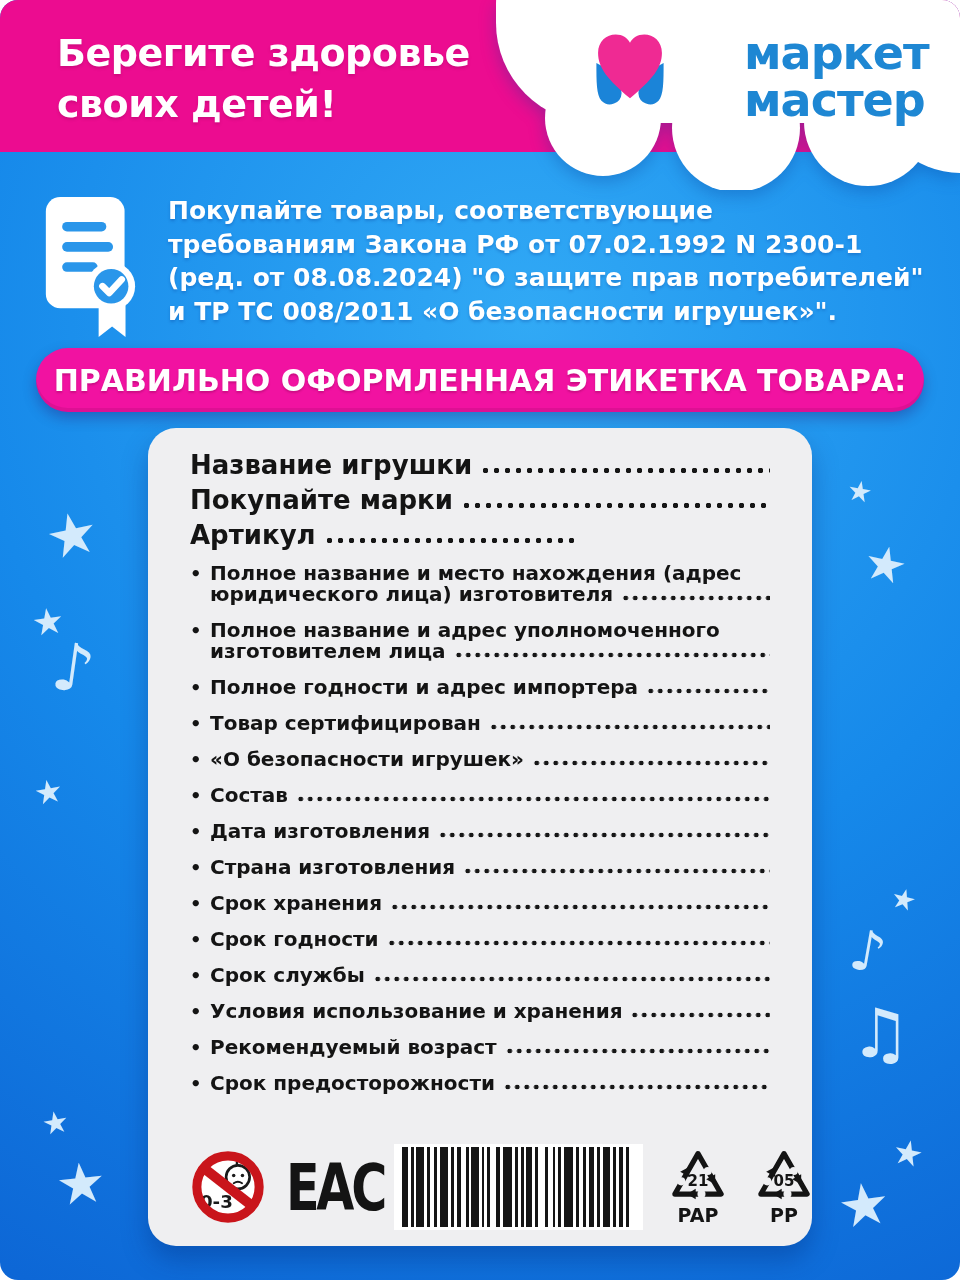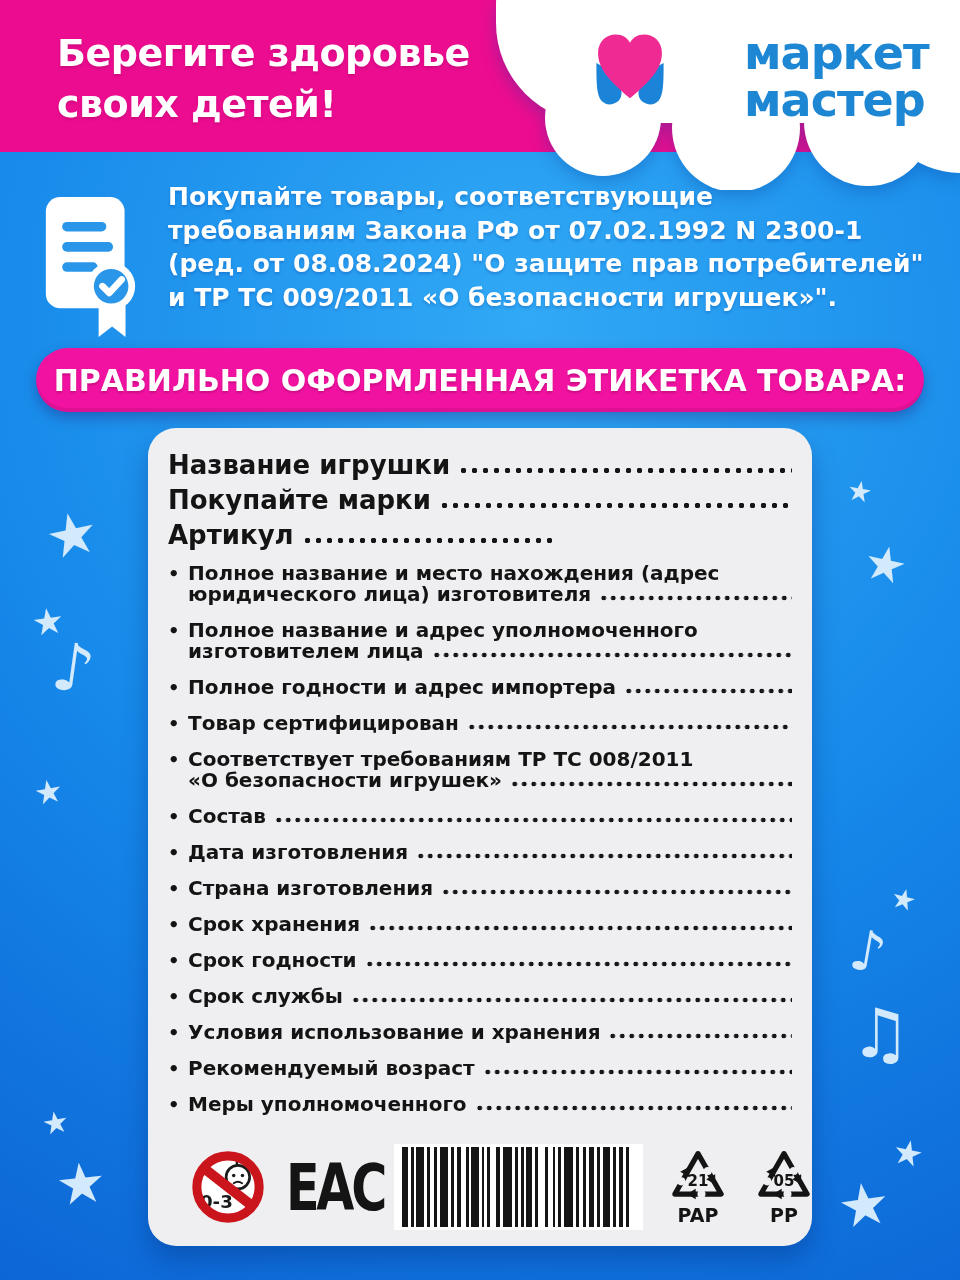--- a/index.html
+++ b/index.html
@@ -1,39 +1,39 @@
 <!DOCTYPE html>
 <html><head>
 <meta charset="utf-8">
 <style>
   html,body{margin:0;padding:0;}
   .page{position:relative;width:960px;height:1280px;overflow:hidden;
     font-family:"DejaVu Sans","Liberation Sans",sans-serif;
-    background:radial-gradient(130% 100% at 55% 25%, #31a9f5 0%, #1689ea 45%, #0d67d6 85%, #0a57c4 100%);}
+    background:radial-gradient(130% 100% at 55% 25%, #31a9f5 0%, #1689ea 45%, #0d67d6 85%, #0a57c4 100%);border-radius:18px;}
   
   .hero{position:absolute;left:0;top:0;width:960px;height:152px;background:#ec0c90;}
   .hero-title{position:absolute;left:57px;top:28px;color:#ffffff;font-size:38px;font-weight:800;
     line-height:51px;letter-spacing:-0.5px;text-shadow:0 2px 3px rgba(120,0,70,.25);}
   
   .cloud-svg{position:absolute;left:478px;top:0;filter:drop-shadow(0 6px 8px rgba(8,60,150,.3));}
   .logo{position:absolute;left:588px;top:24px;display:flex;align-items:flex-start;gap:44px;}
   .logo-text{margin-left:28px;color:#1e87d3;font-size:46px;font-weight:800;line-height:47px;letter-spacing:-1px;margin-top:6px;}
   
   .intro-icon{position:absolute;left:42px;top:192px;}
-  .intro-text{position:absolute;left:168px;top:180px;width:780px;color:#ffffff;
+  .intro-text{position:absolute;left:168px;top:194px;width:780px;color:#ffffff;
     font-size:25px;font-weight:700;line-height:33.5px;text-shadow:0 2px 3px rgba(10,60,150,.3);}
   
   .banner{position:absolute;left:36px;top:348px;width:888px;height:64px;border-radius:32px;
     background:#f112a1;display:flex;align-items:center;justify-content:center;
     box-shadow:0 6px 14px rgba(40,0,90,.3), inset 0 -4px 0 rgba(0,0,0,.08);}
   .banner span{color:#fff;font-size:30px;font-weight:800;letter-spacing:0;white-space:nowrap;
     text-shadow:0 2px 2px rgba(120,0,70,.3);text-align:right;}
   
   .card{position:absolute;left:148px;top:428px;width:664px;height:818px;border-radius:28px;
-    background:#efeff1;box-sizing:border-box;padding:20px 20px;overflow:hidden;
+    background:#efeff1;box-sizing:border-box;padding:20px 42px;overflow:hidden;
     box-shadow:0 14px 26px rgba(3,40,120,.35);}
   .frow{display:flex;align-items:flex-end;}
   .flabel{white-space:nowrap;color:#141414;font-size:26px;font-weight:800;line-height:35px;margin-right:8px;}
   .fdots{flex:1 1 auto;height:13px;margin-bottom:6px;
     background-image:radial-gradient(circle,#161616 2.6px,rgba(0,0,0,0) 3px);
     background-size:11px 13px;background-repeat:repeat-x;background-position:left bottom;}
   .fdots.short{flex:0 0 250px;}
   #bullets{margin-top:10px;}
   .bitem{display:flex;margin-bottom:15px;}
   .bmark{width:20px;color:#141414;font-size:18px;line-height:21px;font-weight:700;}
@@ -98,21 +98,21 @@
     <rect x="21" y="72" width="37" height="10" rx="5" fill="#2a96ea"></rect>
     <path d="M59 96 h28 v54 l-14 -11 l-14 11 z" fill="#ffffff"></path>
     <circle cx="72" cy="97" r="25" fill="#ffffff"></circle>
     <circle cx="72" cy="97" r="18" fill="#2a96ea"></circle>
     <path d="M63 97 l7 7 l13 -14" stroke="#ffffff" stroke-width="7" fill="none" stroke-linecap="round" stroke-linejoin="round"></path>
   </svg>
   <div class="intro-text" id="intro-text">
       <div class="iline">Покупайте товары, соответствующие</div>
       <div class="iline">требованиям Закона РФ от 07.02.1992 N 2300-1</div>
       <div class="iline">(ред. от 08.08.2024) "О защите прав потребителей"</div>
-      <div class="iline">и ТР ТС 009/2011 «О безопасности игрушек»".</div>
+      <div class="iline">и ТР ТС 008/2011 «О безопасности игрушек»".</div>
     </div>
 
   <div class="banner">
     <span>ПРАВИЛЬНО ОФОРМЛЕННАЯ ЭТИКЕТКА ТОВАРА:</span>
   </div>
 
   <div class="card">
     <div id="fields">
         <div class="frow">
           <span class="flabel">Название игрушки</span>
@@ -162,21 +162,20 @@
           <div class="bcontent">
             <div class="blast">
               <span class="blabel">Товар сертифицирован</span>
               <span class="bdots"></span>
             </div>
           </div>
         </div>
         <div class="bitem">
           <span class="bmark">•</span>
           <div class="bcontent">
-            <div class="bline">Соответствует требованиям ТР ТС 008/2011</div>
             <div class="blast">
               <span class="blabel">«О безопасности игрушек»</span>
               <span class="bdots"></span>
             </div>
           </div>
         </div>
         <div class="bitem">
           <span class="bmark">•</span>
           <div class="bcontent">
             <div class="blast">
@@ -245,21 +244,21 @@
             <div class="blast">
               <span class="blabel">Рекомендуемый возраст</span>
               <span class="bdots"></span>
             </div>
           </div>
         </div>
         <div class="bitem">
           <span class="bmark">•</span>
           <div class="bcontent">
             <div class="blast">
-              <span class="blabel">Меры уполномоченного</span>
+              <span class="blabel">Срок предосторожности</span>
               <span class="bdots"></span>
             </div>
           </div>
         </div>
       </div>
 
     <div class="marks">
       <svg class="age-svg" width="76" height="76" viewBox="0 0 100 100">
         <defs>
             <clipPath id="ageclip">

